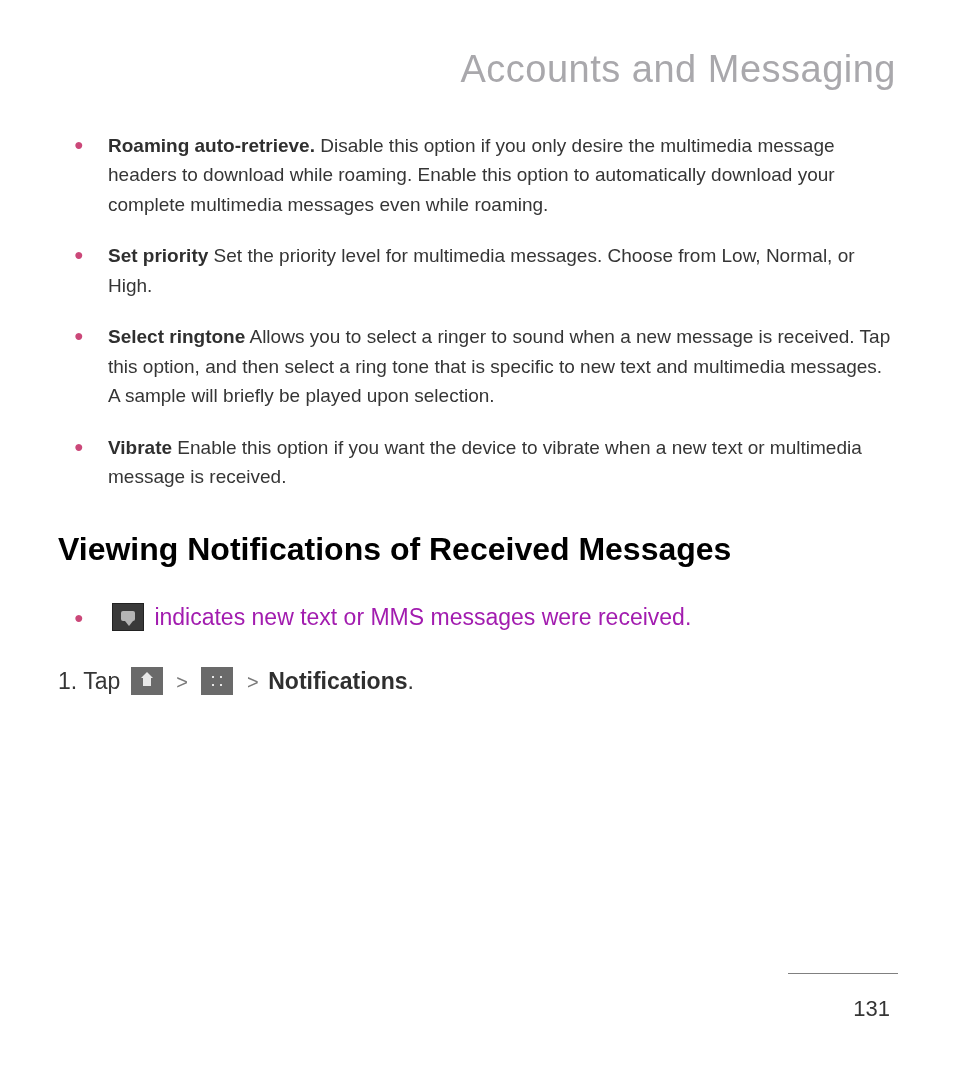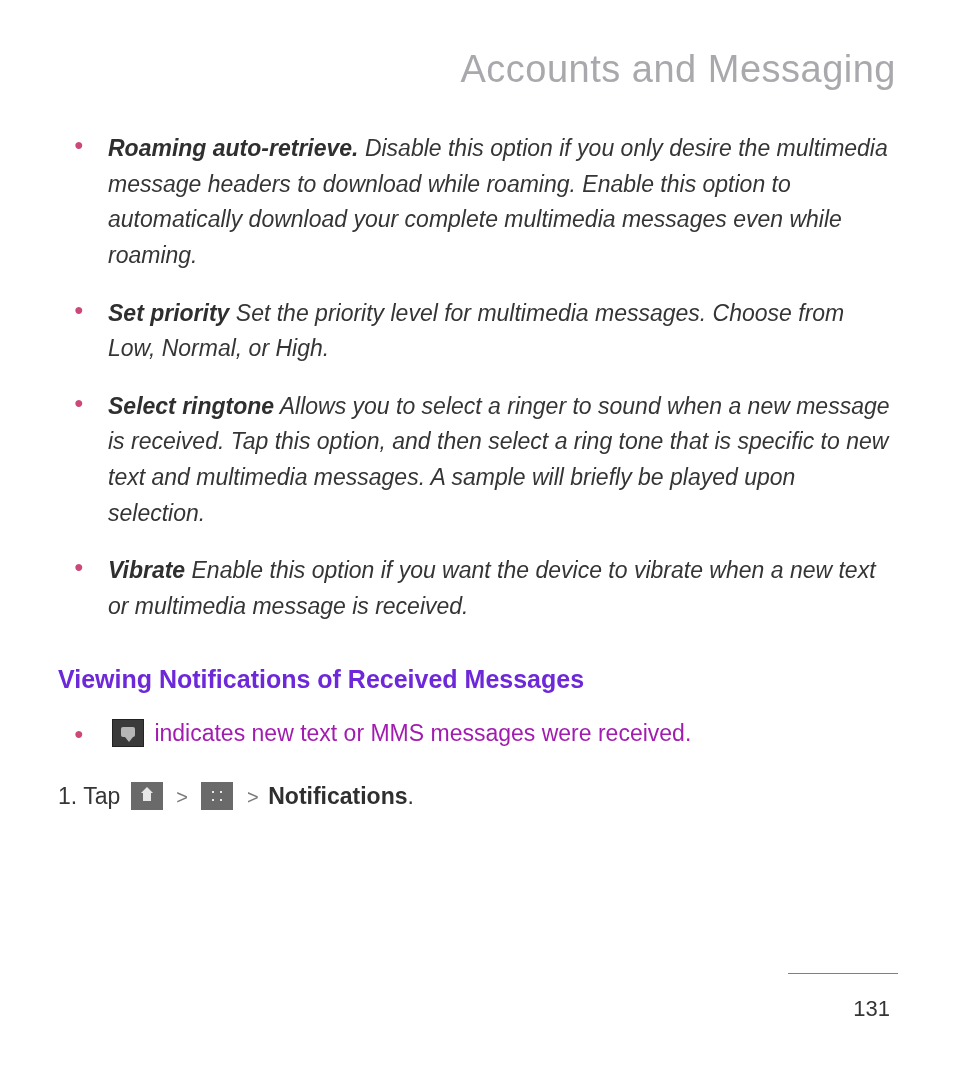--- a/index.html
+++ b/index.html
@@ -27,43 +27,42 @@
     .content {
       padding-left: 0;
     }
     .bullet-list {
       list-style: none;
       padding-left: 50px;
       margin-bottom: 40px;
     }
     .bullet-list li {
       position: relative;
-      font-size: 23px;
+      font-size: 19px;
       line-height: 1.55;
       margin-bottom: 22px;
       color: #353535;
-      font-style: italic;
     }
     .bullet-list li::before {
       content: "●";
       position: absolute;
       left: -34px;
       top: 2px;
       color: #cb4879;
       font-size: 16px;
     }
     .bold {
       font-weight: 700;
       color: #2f2f2f;
     }
     .section-heading {
-      font-size: 25px;
+      font-size: 32px;
       font-weight: 700;
-      color: #6d28d9;
-      margin-bottom: 22px;
+      color: #000000;
+      margin-bottom: 32px;
       margin-top: 30px;
     }
     .body-text {
       font-size: 23px;
       line-height: 1.55;
       color: #353535;
       margin-bottom: 22px;
     }
     .icon-bullet-list {
       list-style: none;

